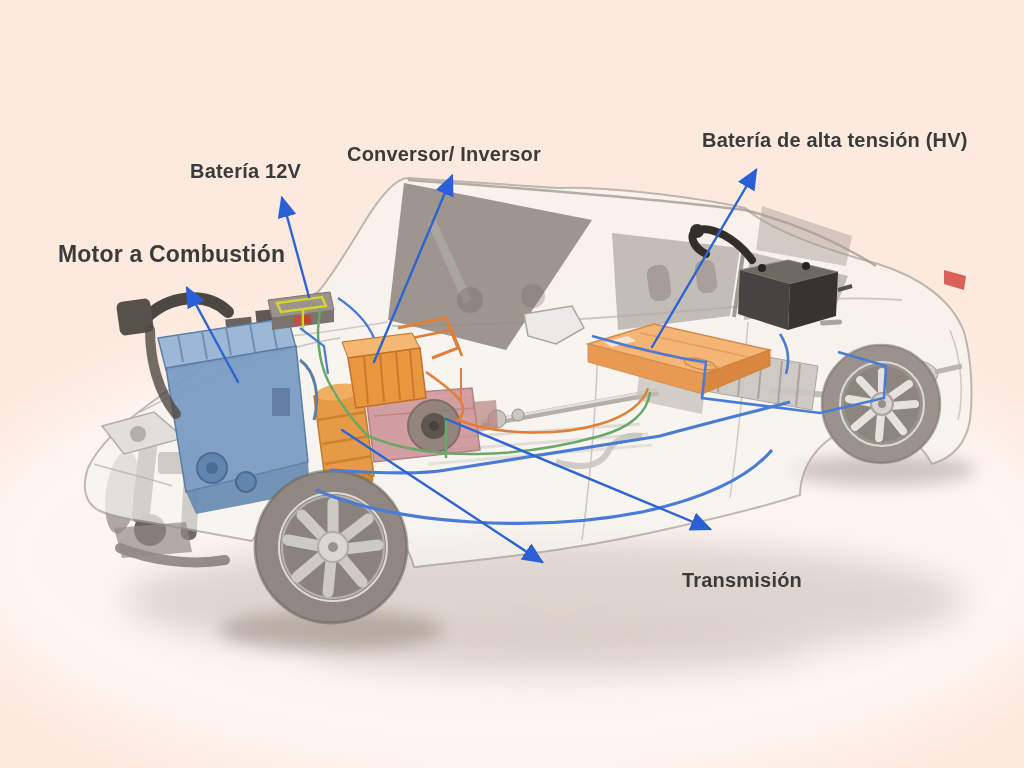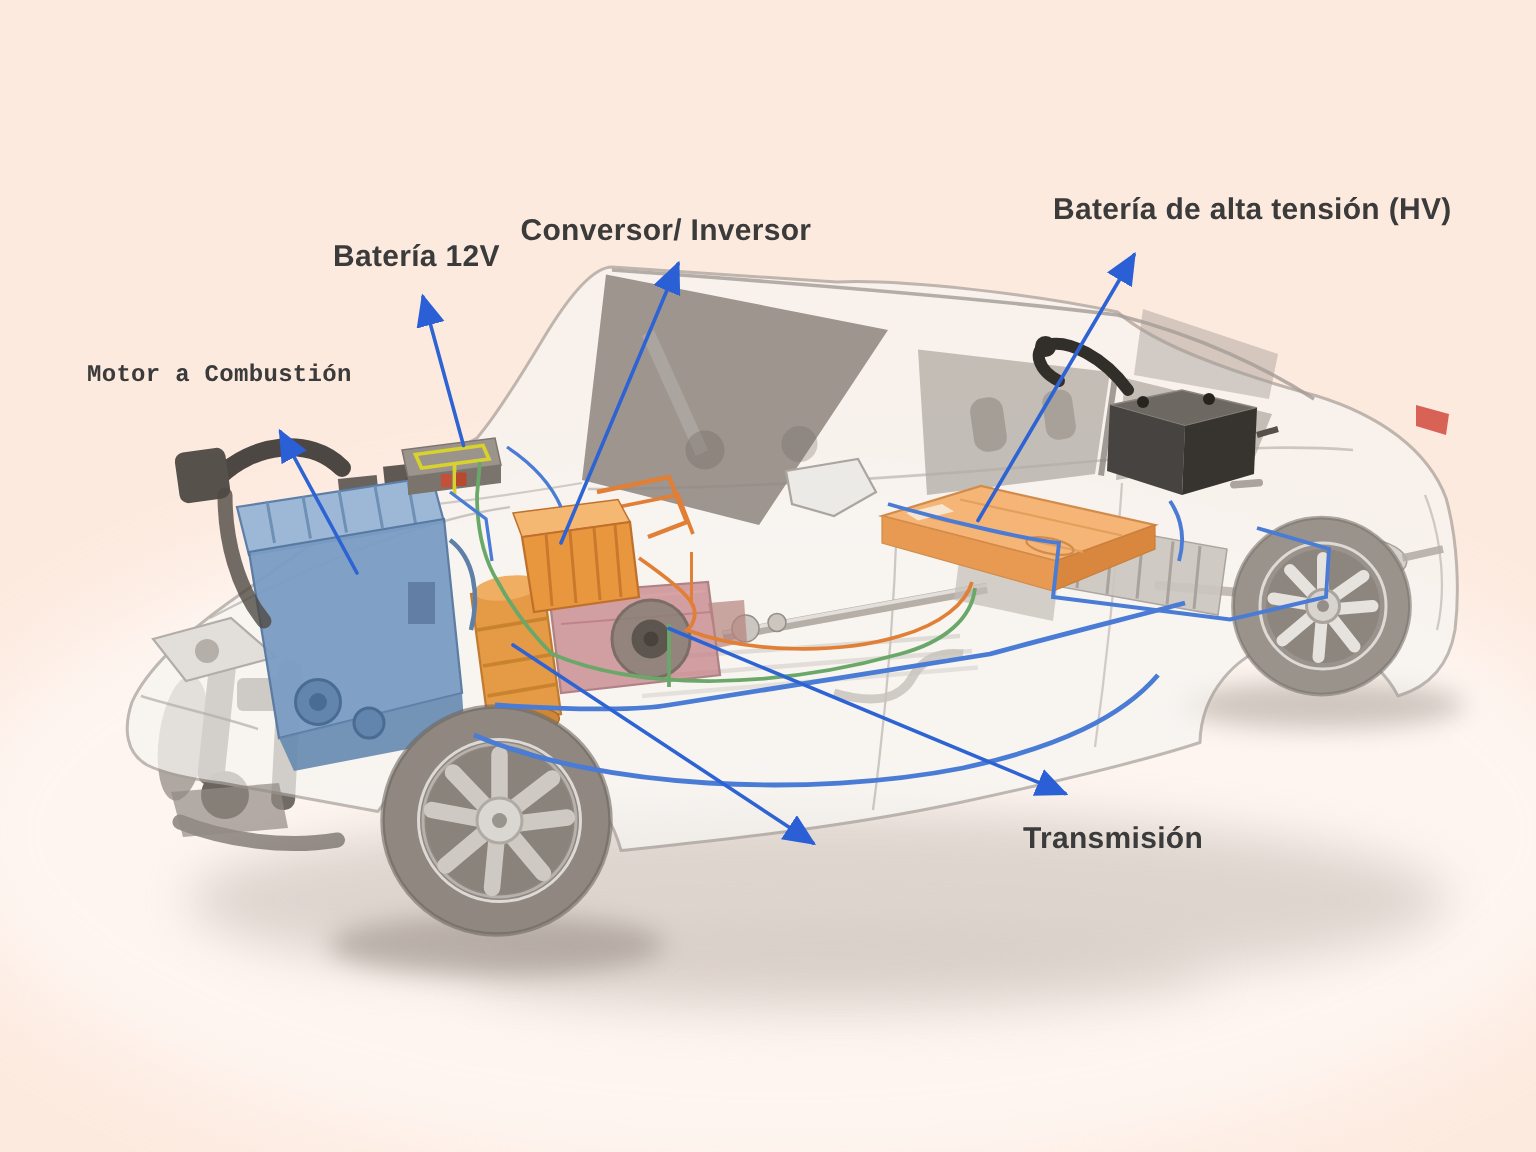--- a/index.html
+++ b/index.html
@@ -12,21 +12,21 @@
   }
   .stage svg{position:absolute;left:0;top:0;}
   .label{
     position:absolute;
     font-weight:bold;
     font-size:20px;
     color:var(--label-text,#3b3b3b);
     white-space:nowrap;
     letter-spacing:0.2px;
   }
-  .label.big{font-size:16px;font-family:Liberation Mono, monospace;}
+  .label.big{font-size:23px;}
 </style>
 </head>
 <body>
 
 <div class="stage">
 
 <svg width="1024" height="768" viewBox="0 0 1024 768">
   <defs>
     <filter id="b8" x="-50%" y="-50%" width="200%" height="200%">
           <feGaussianBlur stdDeviation="8"></feGaussianBlur>
@@ -262,18 +262,18 @@
     <path d="M238,382 L187,288" stroke="#2e63d4" stroke-width="2.4" marker-end="url(#ah)"></path>
     <path d="M309,297 L282,198" stroke="#2e63d4" stroke-width="2.4" marker-end="url(#ah)"></path>
     <path d="M374,362 L452,176" stroke="#2e63d4" stroke-width="2.4" marker-end="url(#ah)"></path>
     <path d="M652,347 L756,170" stroke="#2e63d4" stroke-width="2.4" marker-end="url(#ah)"></path>
     <path d="M446,419 L710,529" stroke="#2e63d4" stroke-width="2.4" marker-end="url(#ah)"></path>
     <path d="M342,430 L542,562" stroke="#2e63d4" stroke-width="2.4" marker-end="url(#ah)"></path>
   </g>
 </svg>
 
 <div class="label big" style="left:58px;top:241px">Motor a Combustión</div>
-<div class="label" style="left:222px;top:160px">Batería 12V</div>
+<div class="label" style="left:190px;top:160px">Batería 12V</div>
 <div class="label" style="left:347px;top:143px">Conversor/ Inversor</div>
 <div class="label" style="left:702px;top:129px">Batería de alta tensión (HV)</div>
-<div class="label" style="left:682px;top:548px">Transmisión</div>
+<div class="label" style="left:682px;top:569px">Transmisión</div>
 
 </div>
 
 </body></html>

